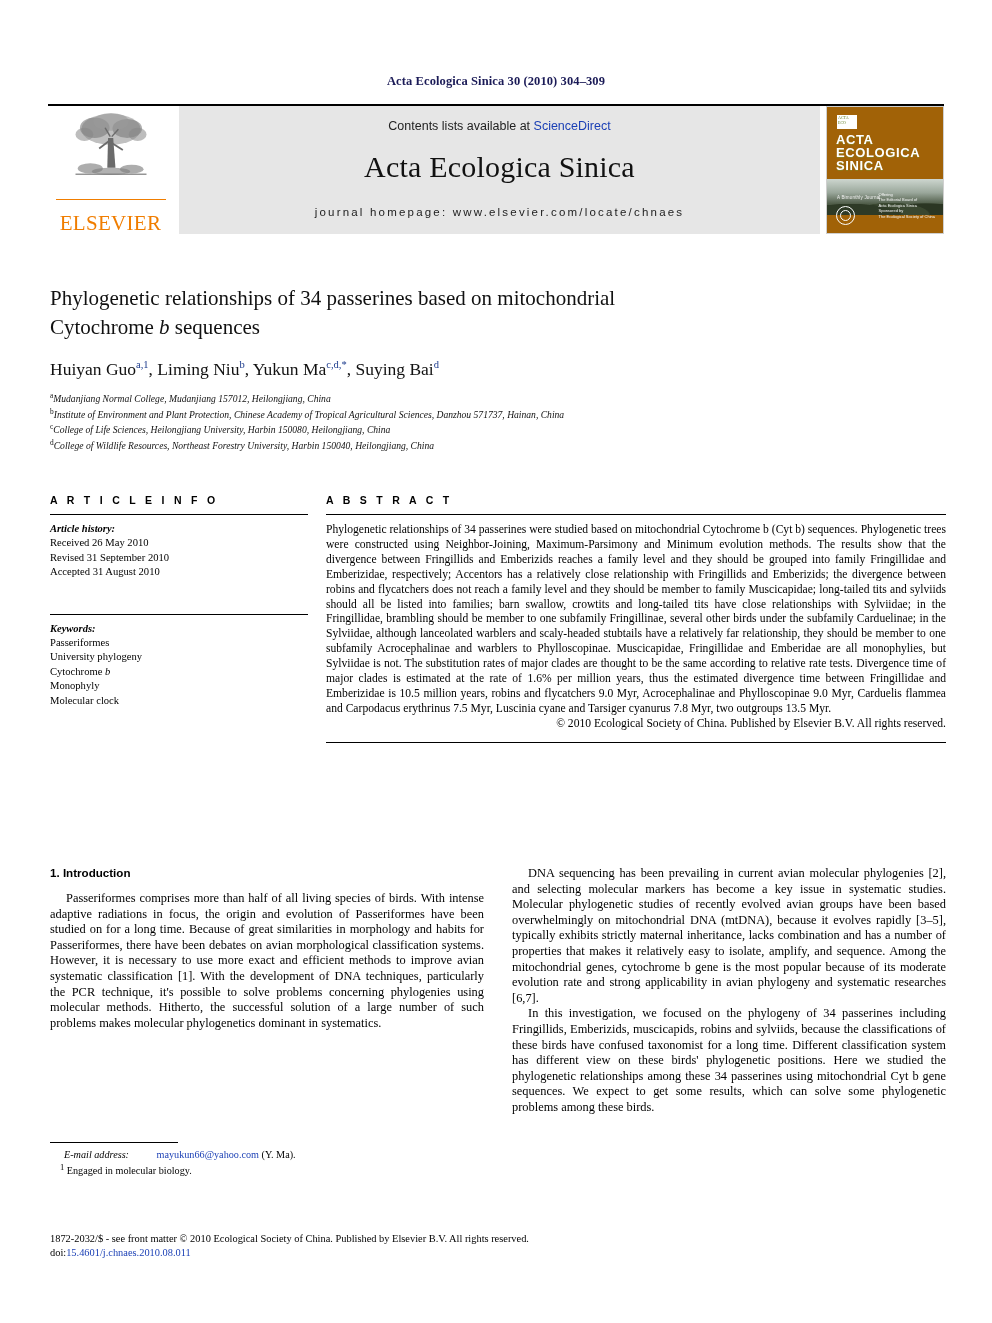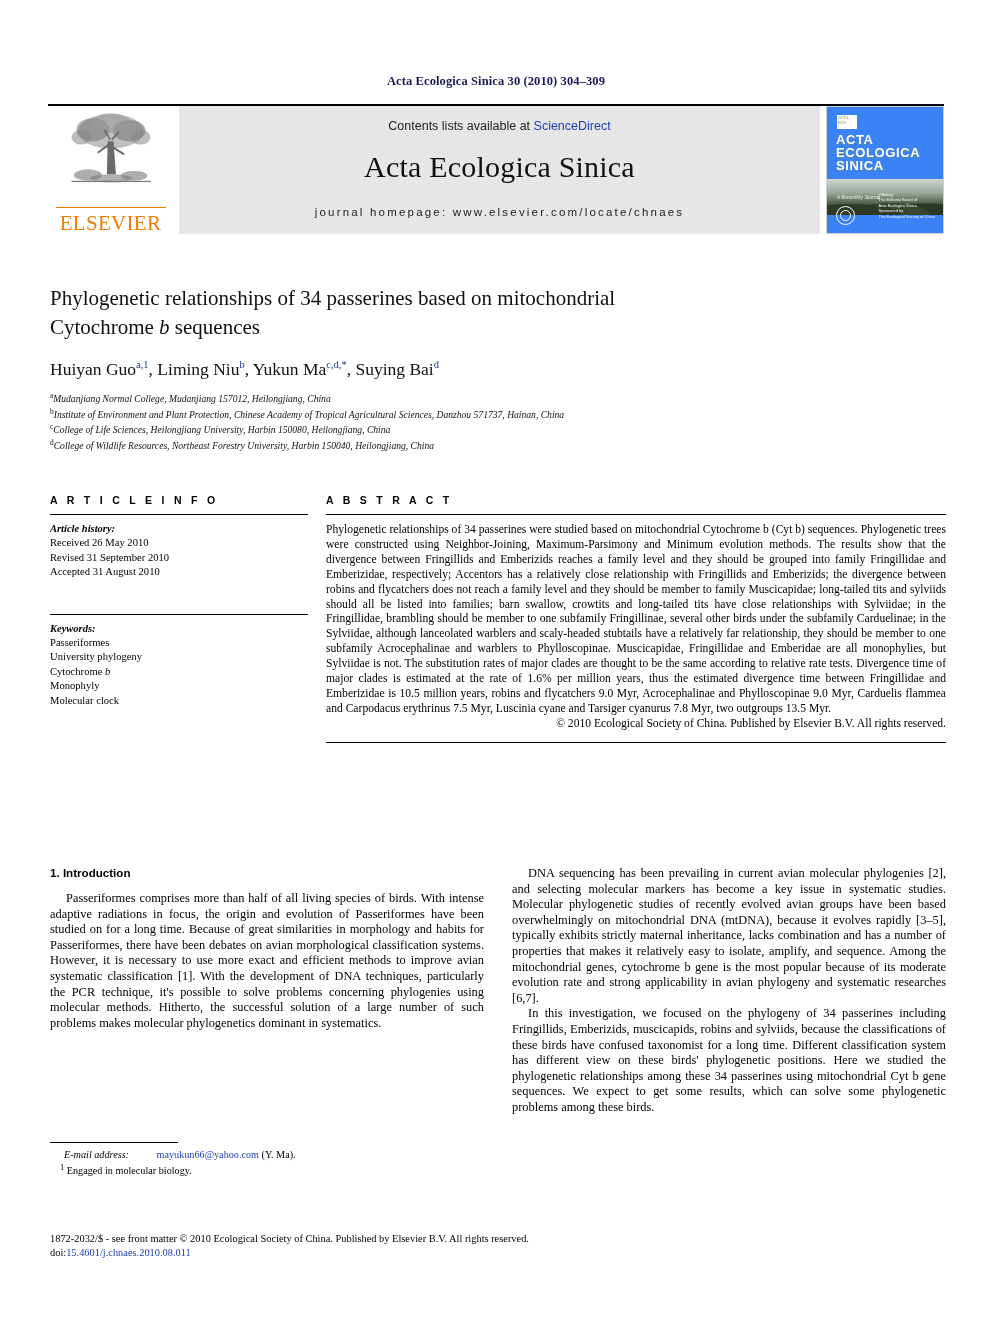--- a/index.html
+++ b/index.html
@@ -62,21 +62,21 @@
     background: #fff;
   }
   .elsevier-word {
     font-family: "Liberation Serif", serif;
     color: #f07d00;
     font-size: 21px;
     letter-spacing: 0.3px;
     line-height: 1;
     margin-top: 18px;
     border-top: 1.4px solid #f07d00;
-    padding-top: 5px;
+    padding-top: 13px;
     width: 110px;
     text-align: center;
   }
   .masthead-center {
     flex: 1 1 auto;
     background: #e6e6e6;
     position: relative;
     margin-left: 6px;
     margin-right: 6px;
     display: flex;
@@ -104,21 +104,21 @@
   .homepage-line {
     font-family: "Liberation Sans", sans-serif;
     font-size: 11.5px;
     color: #222;
     letter-spacing: 2.2px;
     margin-top: 22px;
   }
   .cover-thumb {
     width: 118px;
     flex: 0 0 118px;
-    background: #3b82f6;
+    background: #a16207;
     position: relative;
     overflow: hidden;
     border: 1px solid #cfcfcf;
     box-sizing: border-box;
   }
   .cover-badge {
     position: absolute;
     top: 8px; left: 10px;
     width: 20px; height: 14px;
     background: #fff;

